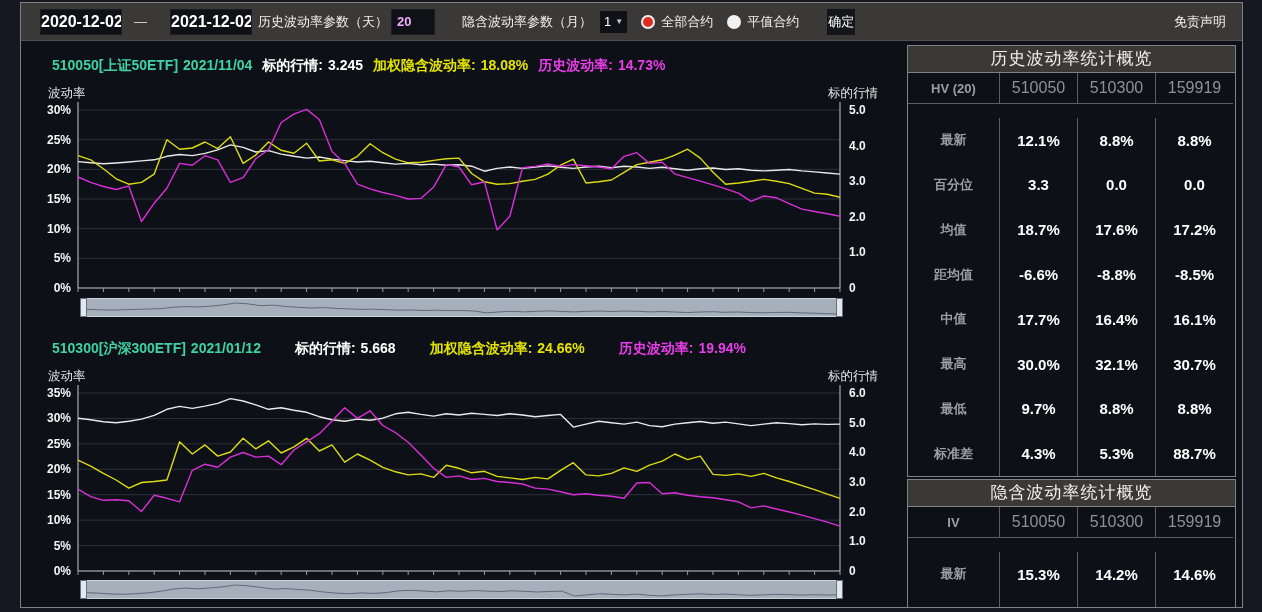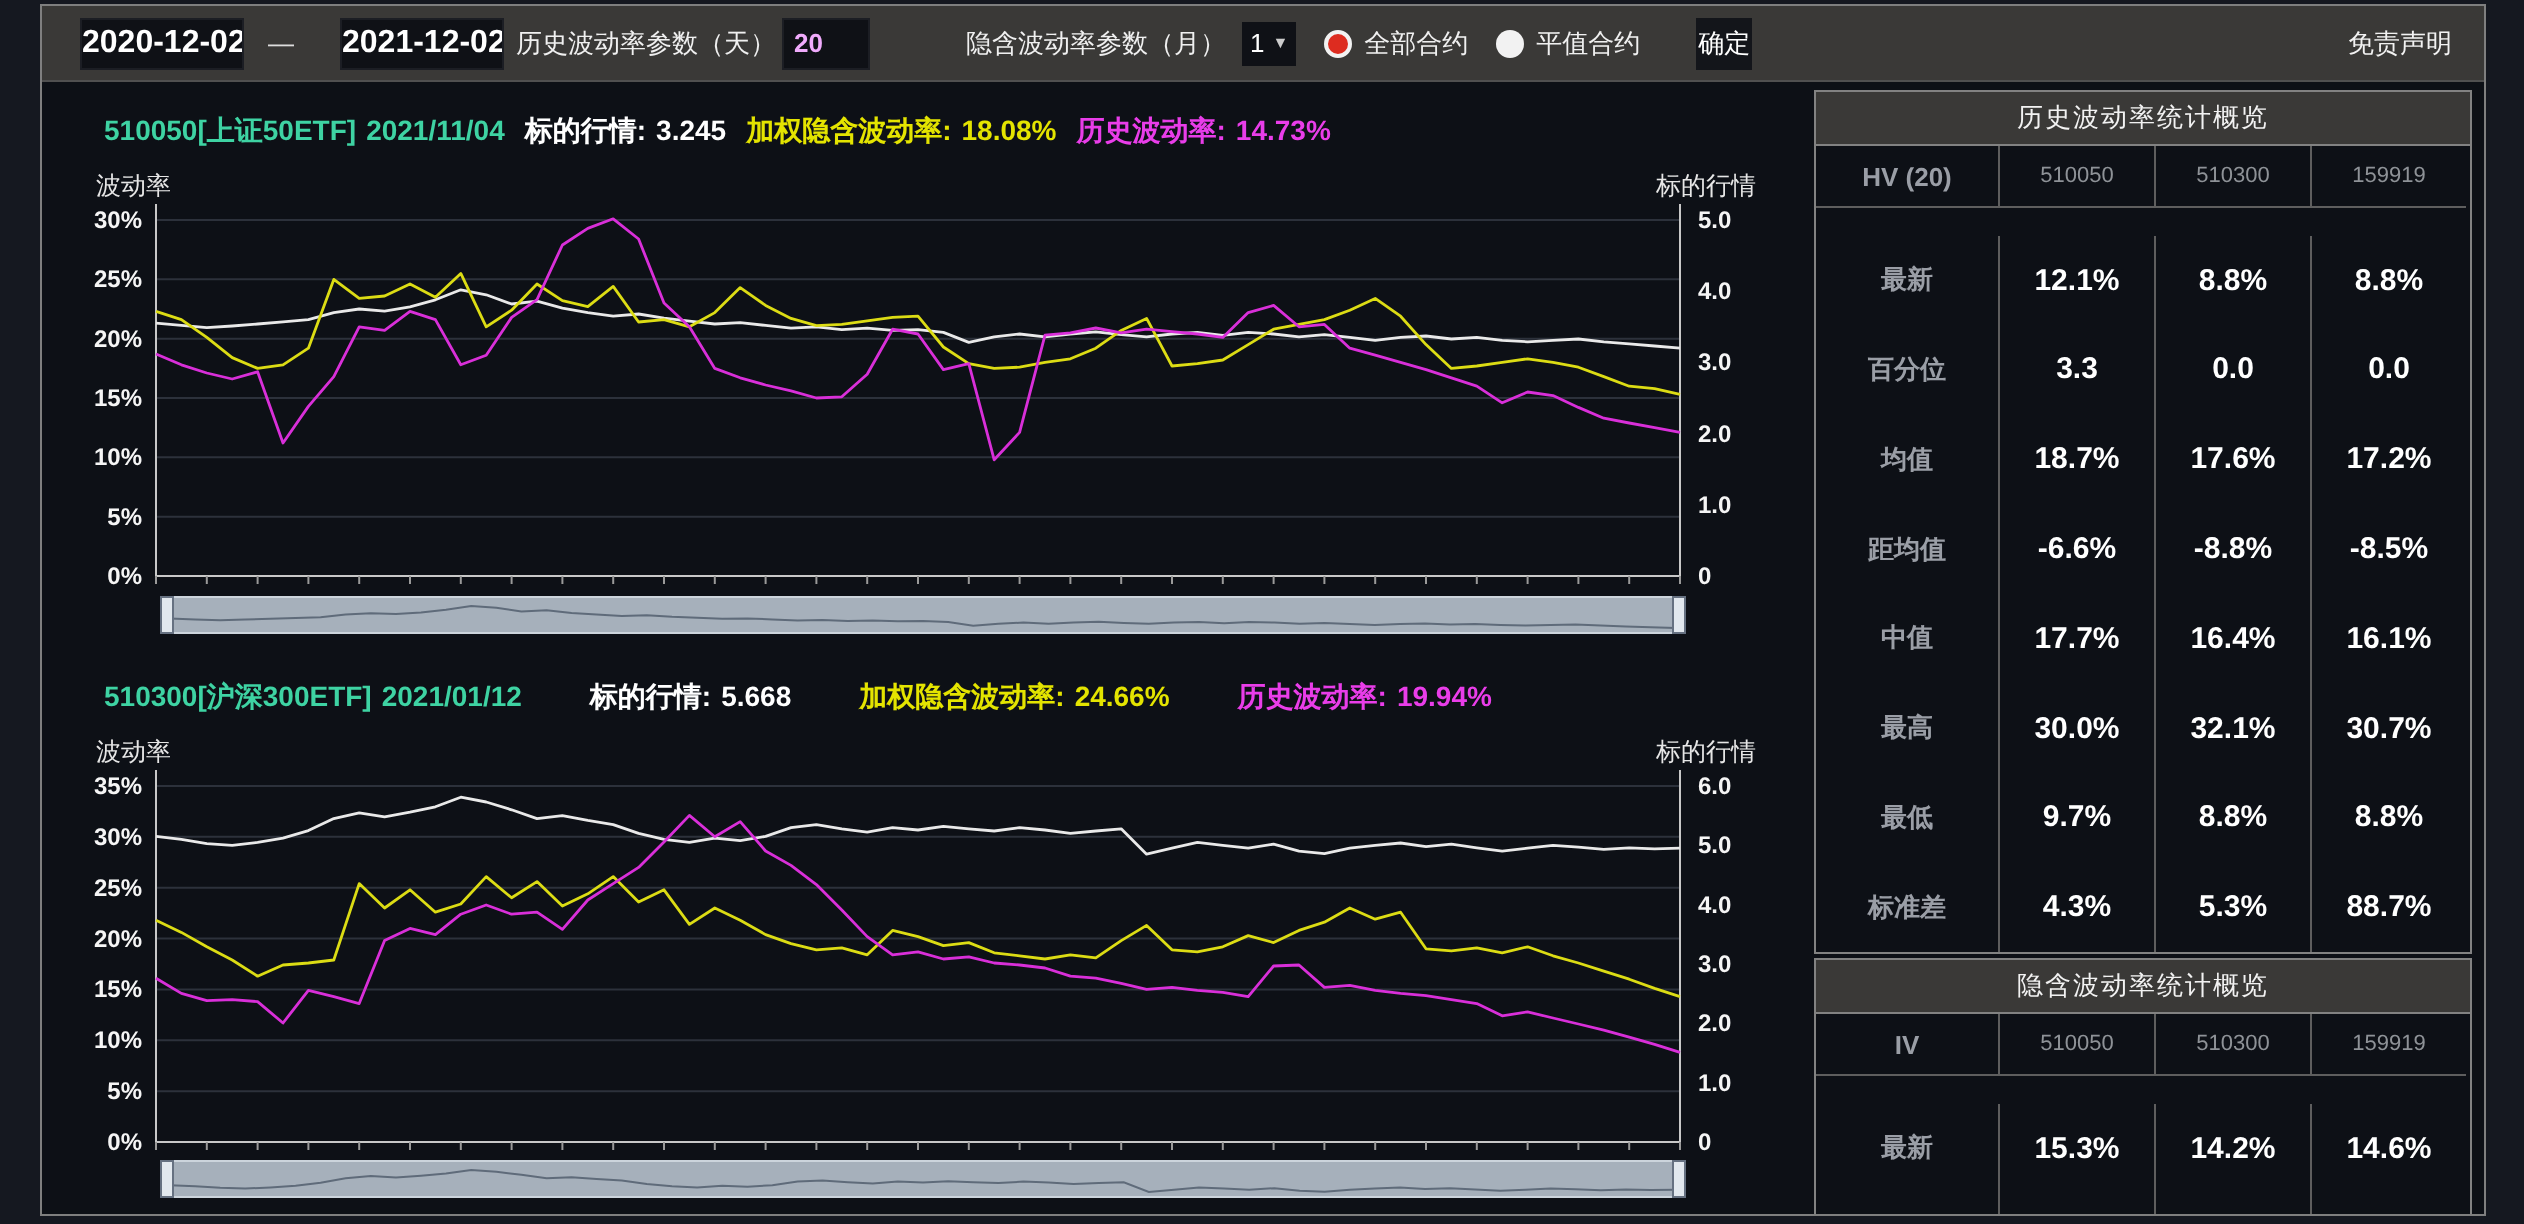--- a/index.html
+++ b/index.html
@@ -12,21 +12,21 @@
     display:flex; align-items:center; border-bottom:1px solid #505050; }
   .date-input { width:82px; height:26px; margin-left:19px; background:#0f1116; color:#ffffff;
     font-weight:bold; font-size:16px; text-align:center; border:1px solid #1c1e24;
     font-family:"Liberation Sans", sans-serif; }
   .date-input.second { margin-left:23px; }
   .dash { color:#dddddd; margin-left:12px; font-size:13px; }
   .tb-label { color:#f0f0f0; font-size:13px; margin-left:6px; white-space:nowrap; }
   .num-input { width:44px; height:26px; margin-left:3px; background:#0f1116; color:#f0abfc;
     font-size:13px; padding-left:5px; border:1px solid #1c1e24; font-weight:bold;
     font-family:"Liberation Sans", sans-serif; }
-  .tb-label.iv { margin-left:48px; }
+  .tb-label.iv { margin-left:27px; }
   .select { height:22px; margin-left:8px; background:#0f1116; color:#ffffff; font-size:13px;
     display:flex; align-items:center; padding:0 4px; cursor:pointer; }
   .select .caret { font-size:8px; color:#cccccc; margin-left:4px; }
   .radio { width:14px; height:14px; border-radius:50%; background:#f2f2f2; display:inline-block;
     margin-left:14px; cursor:pointer; flex:none; }
   .radio.checked { background:#dd2c20; border:2px solid #f2f2f2; }
   .confirm { height:26px; margin-left:28px; padding:0 1px; background:#13151a; color:#ffffff;
     border:none; font-size:13px; cursor:pointer; font-family:"Liberation Sans", sans-serif; }
   .disclaimer { margin-left:auto; margin-right:16px; color:#f2f2f2; font-size:13px; cursor:pointer;text-align:right; }
   
@@ -40,26 +40,26 @@
     border:1px solid #ccd4dc; cursor:pointer; }
   .s1 { top:295px; } .s2 { top:577px; }
   .sb-svg { position:absolute; left:0; top:0; width:100%; height:100%; }
   .sb-handle { position:absolute; top:-1px; width:7px; height:19px; background:#e2e8ee;
     border:1px solid #667181; cursor:ew-resize; }
   .sb-handle.left { left:-1px; } .sb-handle.right { right:-1px; }
   
   .tables { position:absolute; left:886px; top:42px; width:329px; }
   .stat-table { margin-bottom:2px; }
   .t-title { height:28px; line-height:26px; text-align:center; background:#3a3937; color:#f2f2f2;
-    font-size:13px; border:1px solid #828282; letter-spacing:1px; }
+    font-size:17px; border:1px solid #828282; letter-spacing:1px; }
   .t-grid { display:grid; grid-template-columns:92px 78px 78px 77px; grid-auto-rows:44.8px;
     border:1px solid #828282; border-top:none; }
   .t-cell { display:flex; align-items:center; justify-content:center; border-right:1px solid #5e5e5e; }
   .t-cell.lastcol { border-right:none; }
-  .t-head { height:31px; color:#8e9297; font-size:11px; border-bottom:1px solid #5e5e5e; }
+  .t-head { height:31px; color:#8e9297; font-size:16px; border-bottom:1px solid #5e5e5e; }
   .t-rowlabel { color:#9a9ea6; font-size:13px; font-weight:bold; }
   .t-value { color:#ffffff; font-size:15px; font-weight:bold; }
 </style>
 </head>
 <body>
 
 <div class="frame">
 
   <div class="toolbar">
     <input class="date-input" readonly="" value="2020-12-02" style="">

